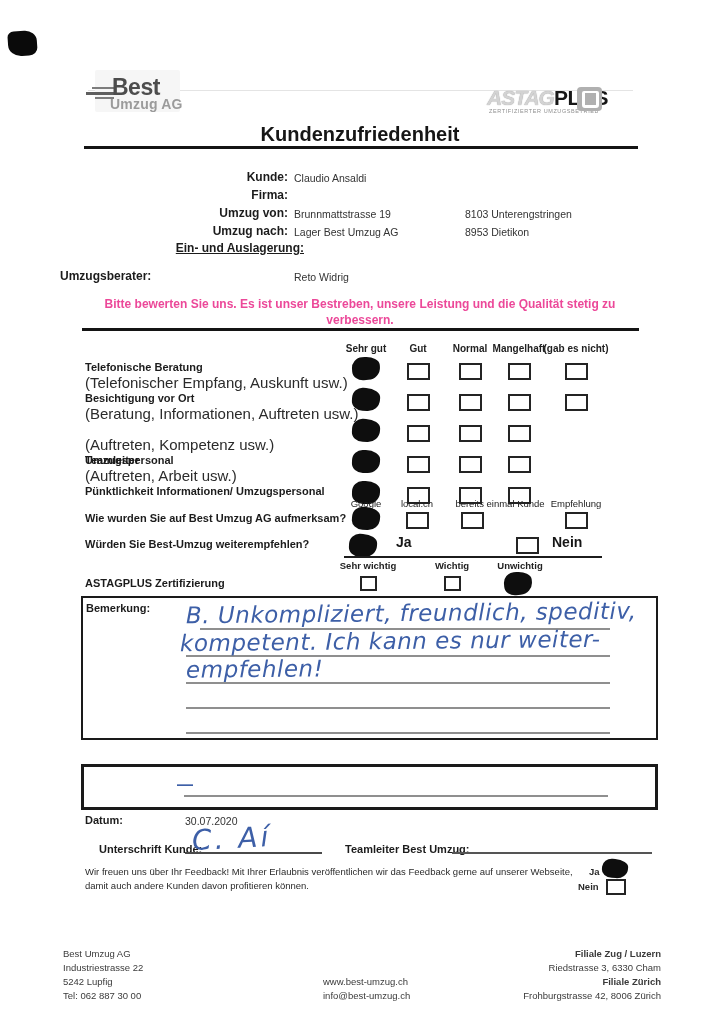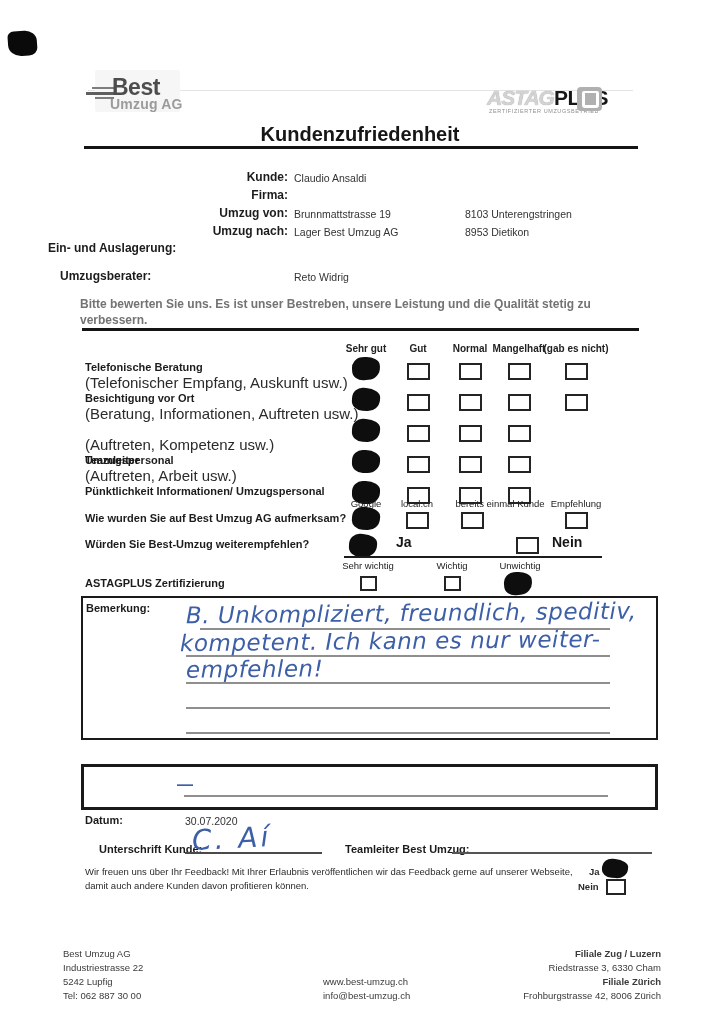--- a/index.html
+++ b/index.html
@@ -1,40 +1,40 @@
 <!DOCTYPE html>
 <html><head>
 <meta charset="utf-8">
 <style>
   html,body{margin:0;padding:0;background:#e9e9e9;}
   #page{position:relative;width:723px;height:1023px;background:#ffffff;overflow:hidden;
         font-family:"Liberation Sans",sans-serif;color:#222;}
   .abs{position:absolute;}
   .b{font-weight:bold;}
-  .b2{font-weight:400;}
+  .b2{font-weight:700;}
   
   .brandbg{left:95px;top:70px;width:85px;height:42px;background:#f6f6f6;border-radius:2px;}
   .hline{left:88px;top:90px;width:545px;height:1px;background:#e4e4e4;}
   .speed i{position:absolute;display:block;background:#7d7d7d;}
   .brandname{left:112px;top:74px;font-size:23px;font-weight:bold;color:#4d4d4d;letter-spacing:-0.5px;}
   .brandsub{left:110px;top:96px;font-size:14px;font-weight:bold;color:#9b9b9b;letter-spacing:0.2px;}
   .astag{left:487px;top:86px;font-size:21px;font-weight:bold;white-space:nowrap;}
   .astag .gray{color:#d3d3d3;text-shadow:0 0 1px #909090;font-style:italic;letter-spacing:-1px;}
   .astag .blk{color:#161616;letter-spacing:-0.5px;}
   .tagline{left:489px;top:108px;font-size:5.5px;color:#8f8f8f;letter-spacing:0.6px;}
   .chairbox{left:577px;top:87px;width:25px;height:24px;background:#b0b0b0;border-radius:4px;}
   .chairbox .seatback{position:absolute;left:5px;top:4px;width:11px;height:12px;border:3px solid #fff;
         border-top-width:2px;border-radius:2px 2px 3px 3px;}
   .title{left:80px;top:123px;width:560px;text-align:center;font-size:20px;font-weight:bold;color:#161616;}
   .rule-thick{background:#141414;height:3px;}
   
   .clabel{font-size:12px;color:#1c1c1c;}
   .cval{font-size:10.5px;color:#333;}
   
-  .intro{left:80px;width:560px;font-size:12px;font-weight:bold;color:#737373;}
+  .intro{left:80px;width:560px;text-align:center;font-size:12px;font-weight:bold;color:#ec4899;}
   
   .chead{transform:translateX(-50%);font-size:10px;font-weight:600;white-space:nowrap;color:#222;}
   .rlabel{font-size:11px;color:#1c1c1c;white-space:nowrap;}
   .rsub{font-size:15px;color:#2b2b2b;white-space:nowrap;}
   .cb{width:19px;height:13px;border:2px solid #242424;background:#fff;}
   .cbs{width:13px;height:11px;border:2px solid #242424;background:#fff;}
   .blob{width:28px;height:23px;background:#0e0e0e;border-radius:38% 52% 44% 40%/46% 38% 52% 40%;}
   .blob.sm{width:26px;height:19px;}
   .opt{transform:translateX(-50%);font-size:9.5px;white-space:nowrap;color:#222;}
   .q{font-size:11px;font-weight:bold;color:#1c1c1c;white-space:nowrap;}
@@ -119,21 +119,21 @@
 
 <div class="abs clabel b" style="left: 60px; top: 170px; width: 228px; text-align: right;">Kunde:</div>
     <div class="abs cval" style="left: 294px; top: 172px;">Claudio Ansaldi</div>
     <div class="abs clabel b" style="left: 60px; top: 188px; width: 228px; text-align: right;">Firma:</div>
     <div class="abs clabel b" style="left: 60px; top: 206px; width: 228px; text-align: right;">Umzug von:</div>
     <div class="abs cval" style="left: 294px; top: 208px;">Brunnmattstrasse 19</div>
     <div class="abs cval" style="left: 465px; top: 208px;">8103 Unterengstringen</div>
     <div class="abs clabel b" style="left: 60px; top: 224px; width: 228px; text-align: right;">Umzug nach:</div>
     <div class="abs cval" style="left: 294px; top: 226px;">Lager Best Umzug AG</div>
     <div class="abs cval" style="left: 465px; top: 226px;">8953 Dietikon</div>
-    <div class="abs clabel b" style="left: 48px; top: 241px; width: 228px; ">Ein- und Auslagerung:</div>
+    <div class="abs clabel b" style="left: 76px; top: 241px; width: 228px; text-align: right; text-decoration: underline;">Ein- und Auslagerung:</div>
     <div class="abs clabel b" style="left: 60px; top: 269px; width: 228px; text-align: left;">Umzugsberater:</div>
     <div class="abs cval" style="left: 294px; top: 271px;">Reto Widrig</div>
     <div class="abs chead" style="left: 366px; top: 343px;">Sehr gut</div>
     <div class="abs chead" style="left: 418px; top: 343px;">Gut</div>
     <div class="abs chead" style="left: 470px; top: 343px;">Normal</div>
     <div class="abs chead" style="left: 519px; top: 343px;">Mangelhaft</div>
     <div class="abs chead" style="left: 576px; top: 343px;">(gab es nicht)</div>
     <div class="abs rlabel b" style="left: 85px; top: 361px;">Telefonische Beratung</div>
     <div class="abs rsub" style="left: 85px; top: 374px;">(Telefonischer Empfang, Auskunft usw.)</div>
     <div class="abs blob" style="left: 352px; top: 357px; transform: rotate(-4deg);"></div>

